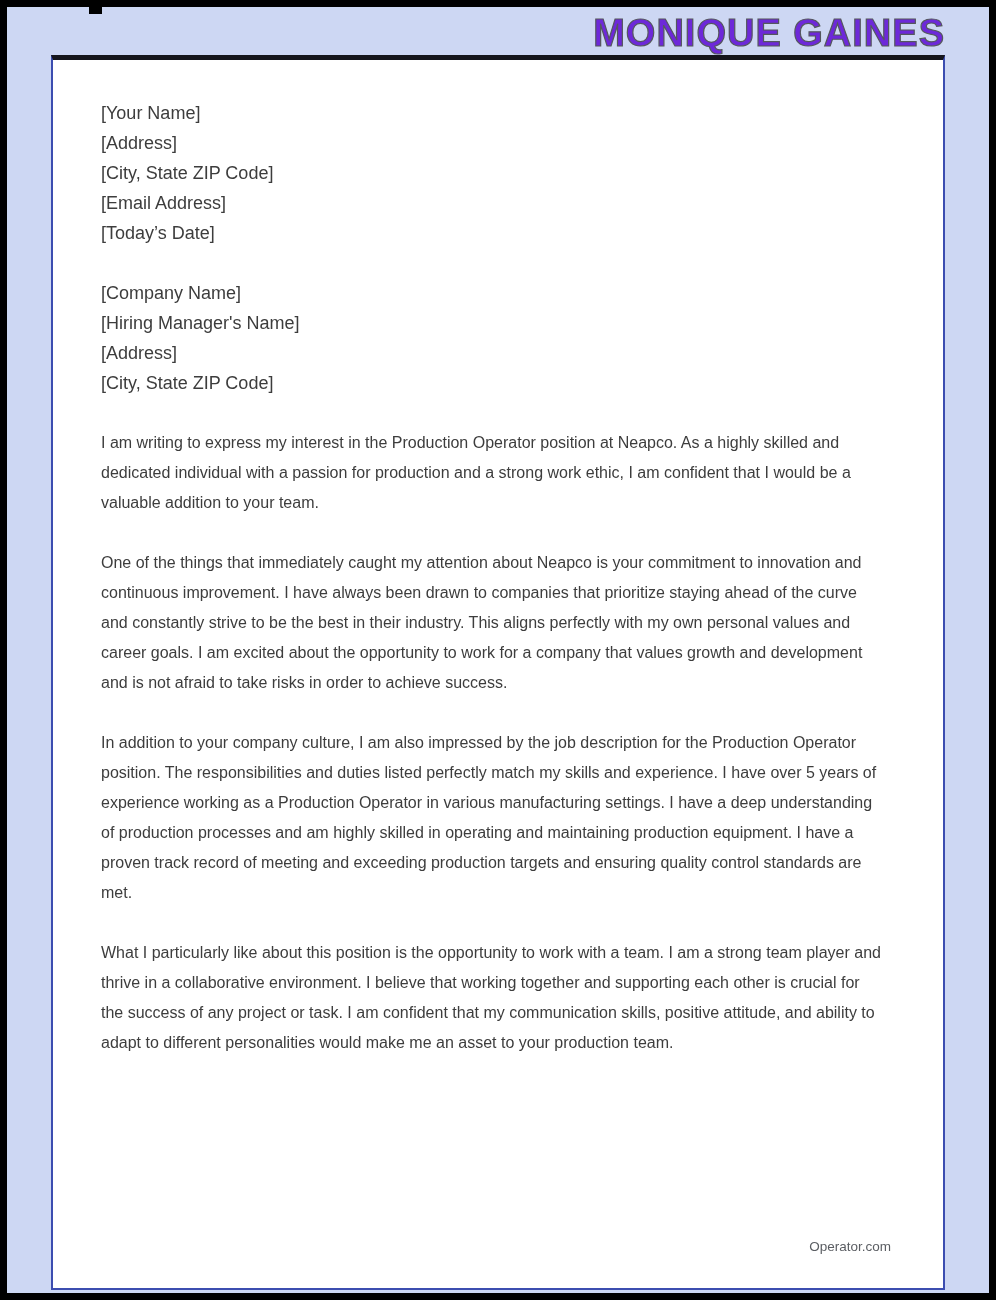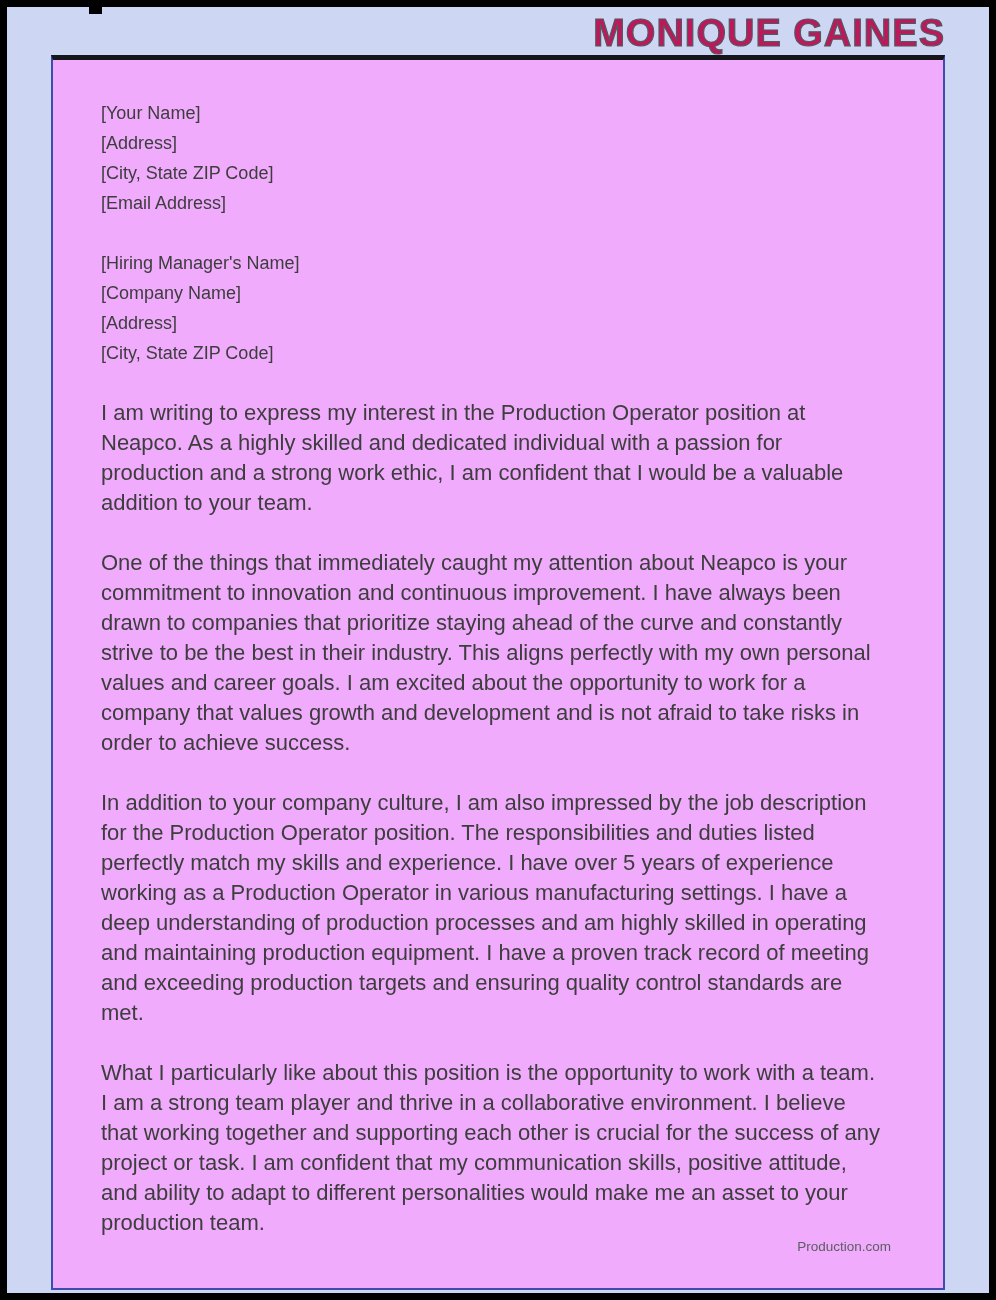--- a/index.html
+++ b/index.html
@@ -26,48 +26,48 @@
     position: absolute;
     top: 4px;
     right: 44px;
     text-align: right;
   }
   .header-name {
     font-size: 38px;
     line-height: 44px;
     font-weight: 700;
     letter-spacing: 1px;
-    color: #be185d;
+    color: #6d28d9;
     -webkit-text-stroke: 1.2px #54575d;
     text-transform: uppercase;
     white-space: nowrap;
   }
 
   .page {
     position: absolute;
     left: 44px;
     top: 48px;
     right: 44px;
     bottom: 3px;
     box-sizing: border-box;
-    background: #f0abfc;
+    background: #ffffff;
     border: 2px solid #3c4db0;
     border-top: 5px solid #15151c;
     padding: 38px 54px 20px 48px;
     overflow: hidden;
   }
 
   .line {
     font-size: 18px;
     line-height: 30px;
     color: #3d3d3d;
   }
   .para {
     margin: 30px 8px 0 0;
-    font-size: 22px;
+    font-size: 16px;
     line-height: 30px;
     color: #3d3d3d;
   }
   .mt { margin-top: 30px; }
 
   .watermark {
     position: absolute;
     right: 52px;
     bottom: 34px;
     font-size: 13.5px;
@@ -86,32 +86,33 @@
     <span class="header-name">MONIQUE GAINES</span>
   </div>
 
   <div class="page">
 
     <div>
       <div class="line">[Your Name]</div>
       <div class="line">[Address]</div>
       <div class="line">[City, State ZIP Code]</div>
       <div class="line">[Email Address]</div>
+      <div class="line">[Today’s Date]</div>
     </div>
 
     <div class="mt">
+      <div class="line">[Company Name]</div>
       <div class="line">[Hiring Manager's Name]</div>
-      <div class="line">[Company Name]</div>
       <div class="line">[Address]</div>
       <div class="line">[City, State ZIP Code]</div>
     </div>
 
 
     <p class="para">I am writing to express my interest in the Production Operator position at Neapco. As a highly skilled and dedicated individual with a passion for production and a strong work ethic, I am confident that I would be a valuable addition to your team.</p>
     <p class="para">One of the things that immediately caught my attention about Neapco is your commitment to innovation and continuous improvement. I have always been drawn to companies that prioritize staying ahead of the curve and constantly strive to be the best in their industry. This aligns perfectly with my own personal values and career goals. I am excited about the opportunity to work for a company that values growth and development and is not afraid to take risks in order to achieve success.</p>
     <p class="para">In addition to your company culture, I am also impressed by the job description for the Production Operator position. The responsibilities and duties listed perfectly match my skills and experience. I have over 5 years of experience working as a Production Operator in various manufacturing settings. I have a deep understanding of production processes and am highly skilled in operating and maintaining production equipment. I have a proven track record of meeting and exceeding production targets and ensuring quality control standards are met.</p>
     <p class="para">What I particularly like about this position is the opportunity to work with a team. I am a strong team player and thrive in a collaborative environment. I believe that working together and supporting each other is crucial for the success of any project or task. I am confident that my communication skills, positive attitude, and ability to adapt to different personalities would make me an asset to your production team.</p>
 
-    <div class="watermark">Production.com</div>
+    <div class="watermark">Operator.com</div>
 
   </div>
 
 </div>
 
 </body></html>

